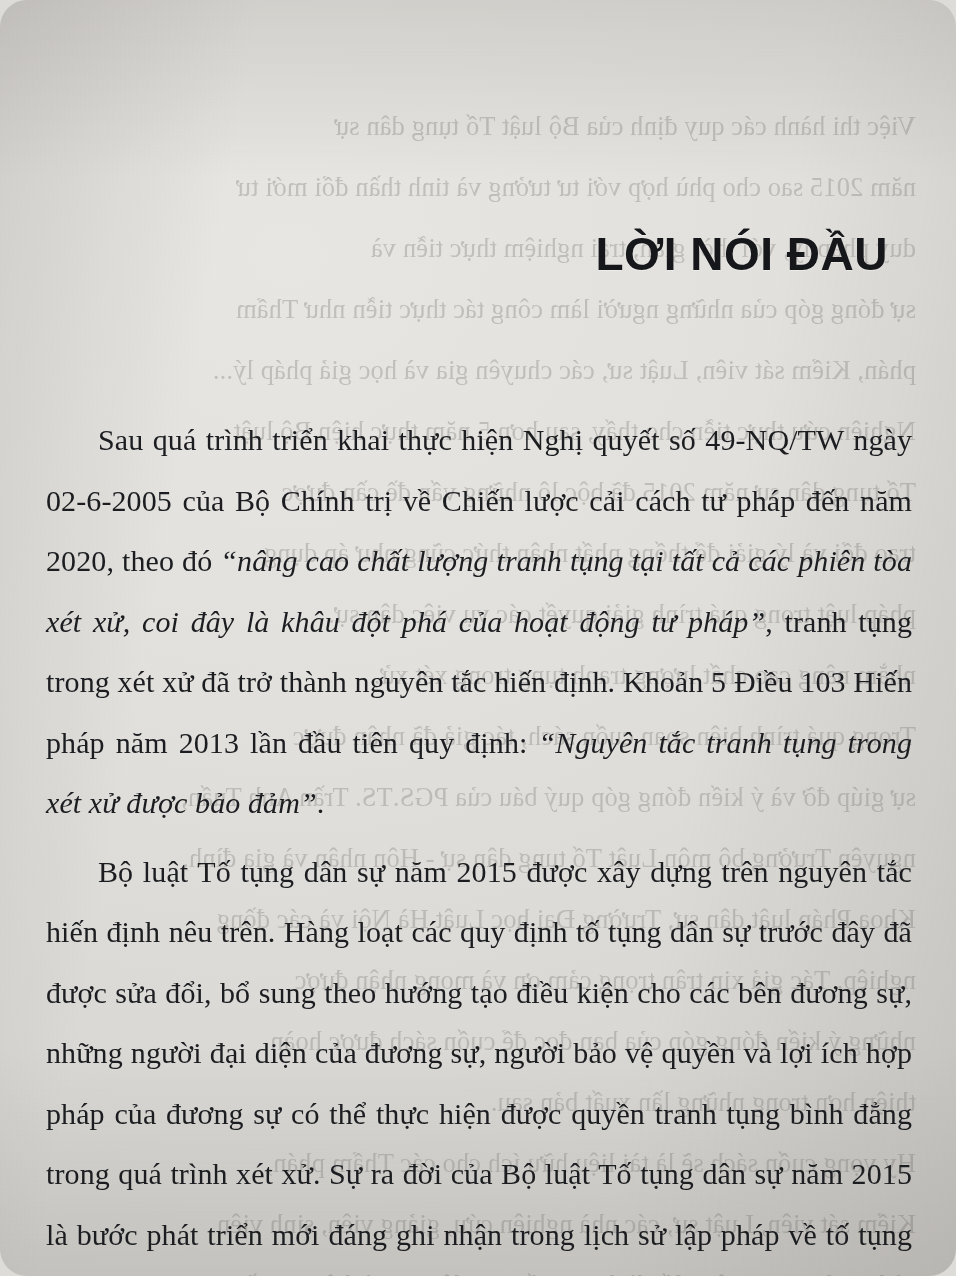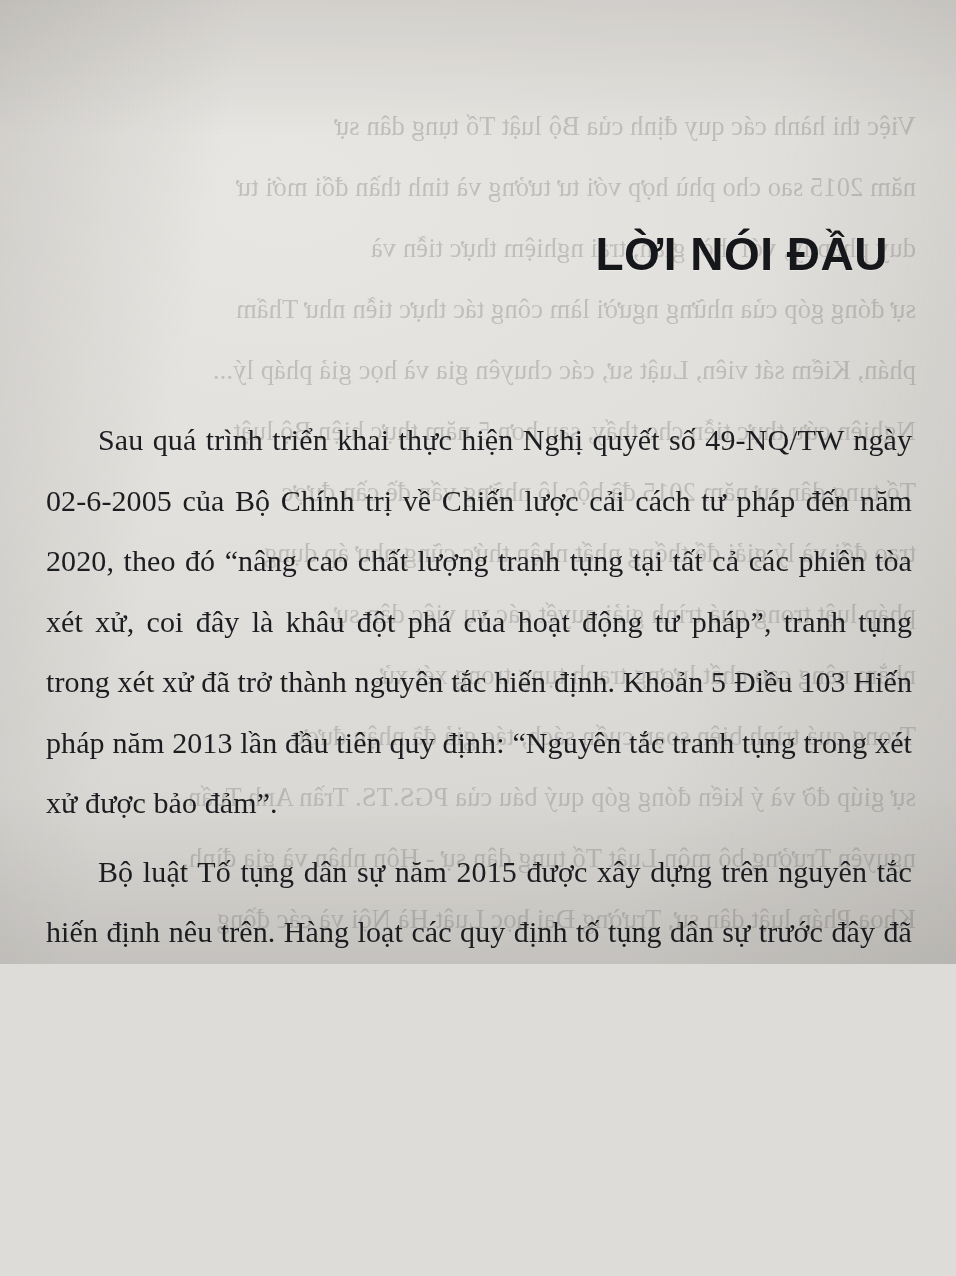--- a/index.html
+++ b/index.html
@@ -11,24 +11,25 @@
     height: 1276px;
     overflow: hidden;
     background: #dedcd8;
     font-family: "Liberation Serif", serif;
   }
 
   
   .page {
     position: relative;
     width: 956px;
-    height: 964px;
+    height: 1276px;
     background:
       radial-gradient(ellipse 120% 80% at 30% 20%, #e8e6e2 0%, #e2e0dc 45%, #d6d4d0 100%);
     overflow: hidden;
+    border-radius: 27px;
   }
 
   
   .page::after {
     content: "";
     position: absolute;
     inset: 0;
     pointer-events: none;
     background:
       linear-gradient(100deg, rgba(140,138,136,0.20) 0%, rgba(255,255,255,0.0) 22%, rgba(255,255,255,0.0) 70%, rgba(150,148,146,0.18) 100%),
@@ -89,20 +90,21 @@
     letter-spacing: 0.1px;
   }
   .body-text p {
     margin: 0 0 8px 0;
     text-indent: 52px;
   }
   .body-text p:last-child {
     margin-bottom: 0;
   }
   .quote {
+    font-style: italic;
   }
 </style>
 </head>
 <body>
 
 <div class="page">
 
   <div class="showthrough">
     <p>Việc thi hành các quy định của Bộ luật Tố tụng dân sự</p>
     <p>năm 2015 sao cho phù hợp với tư tưởng và tinh thần đổi mới tư</p>

